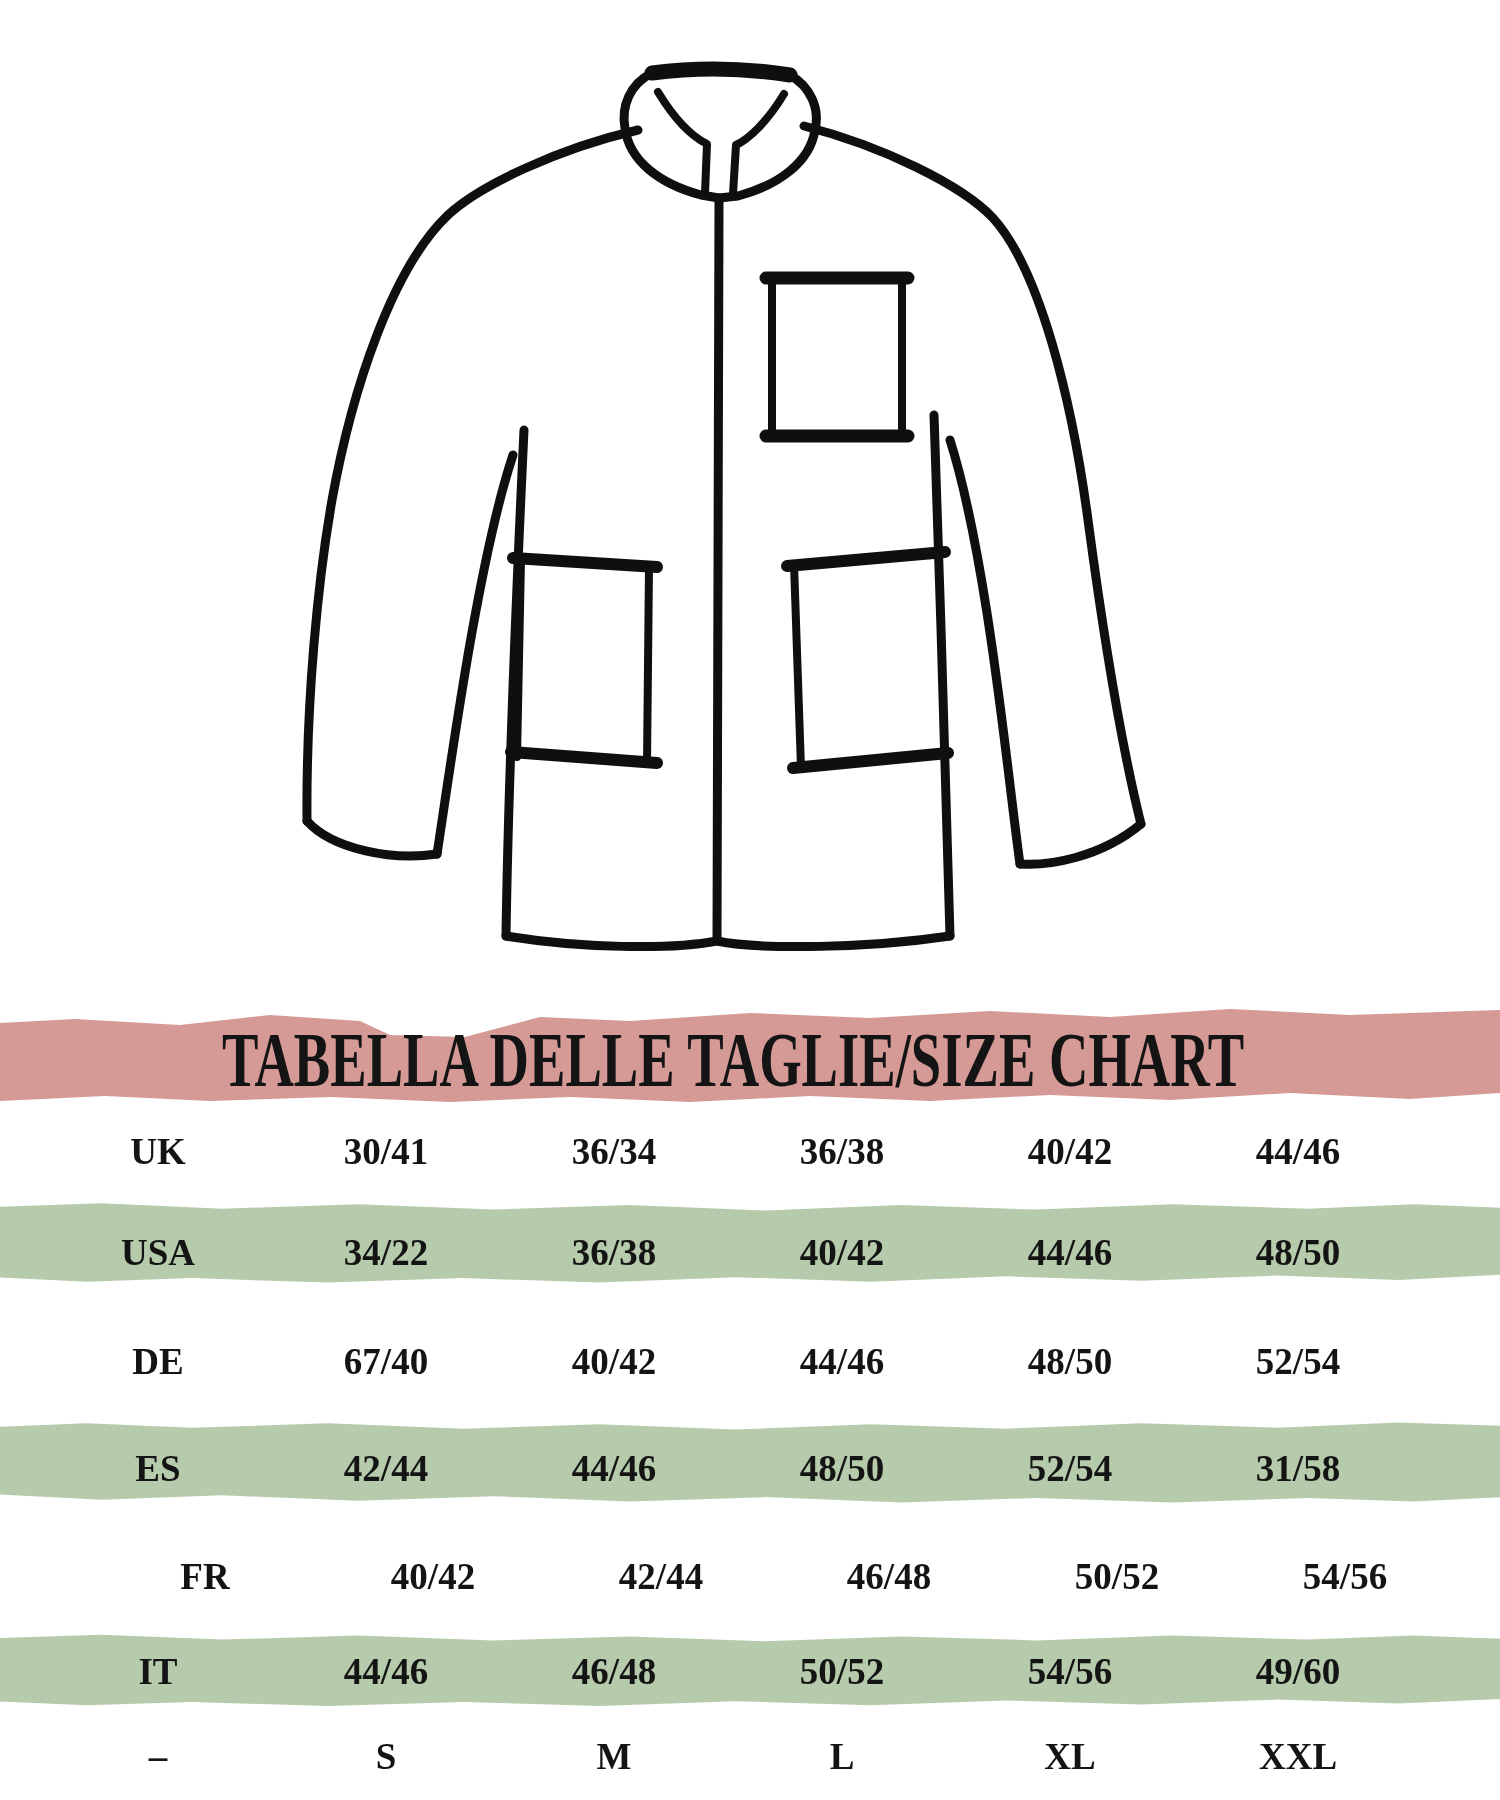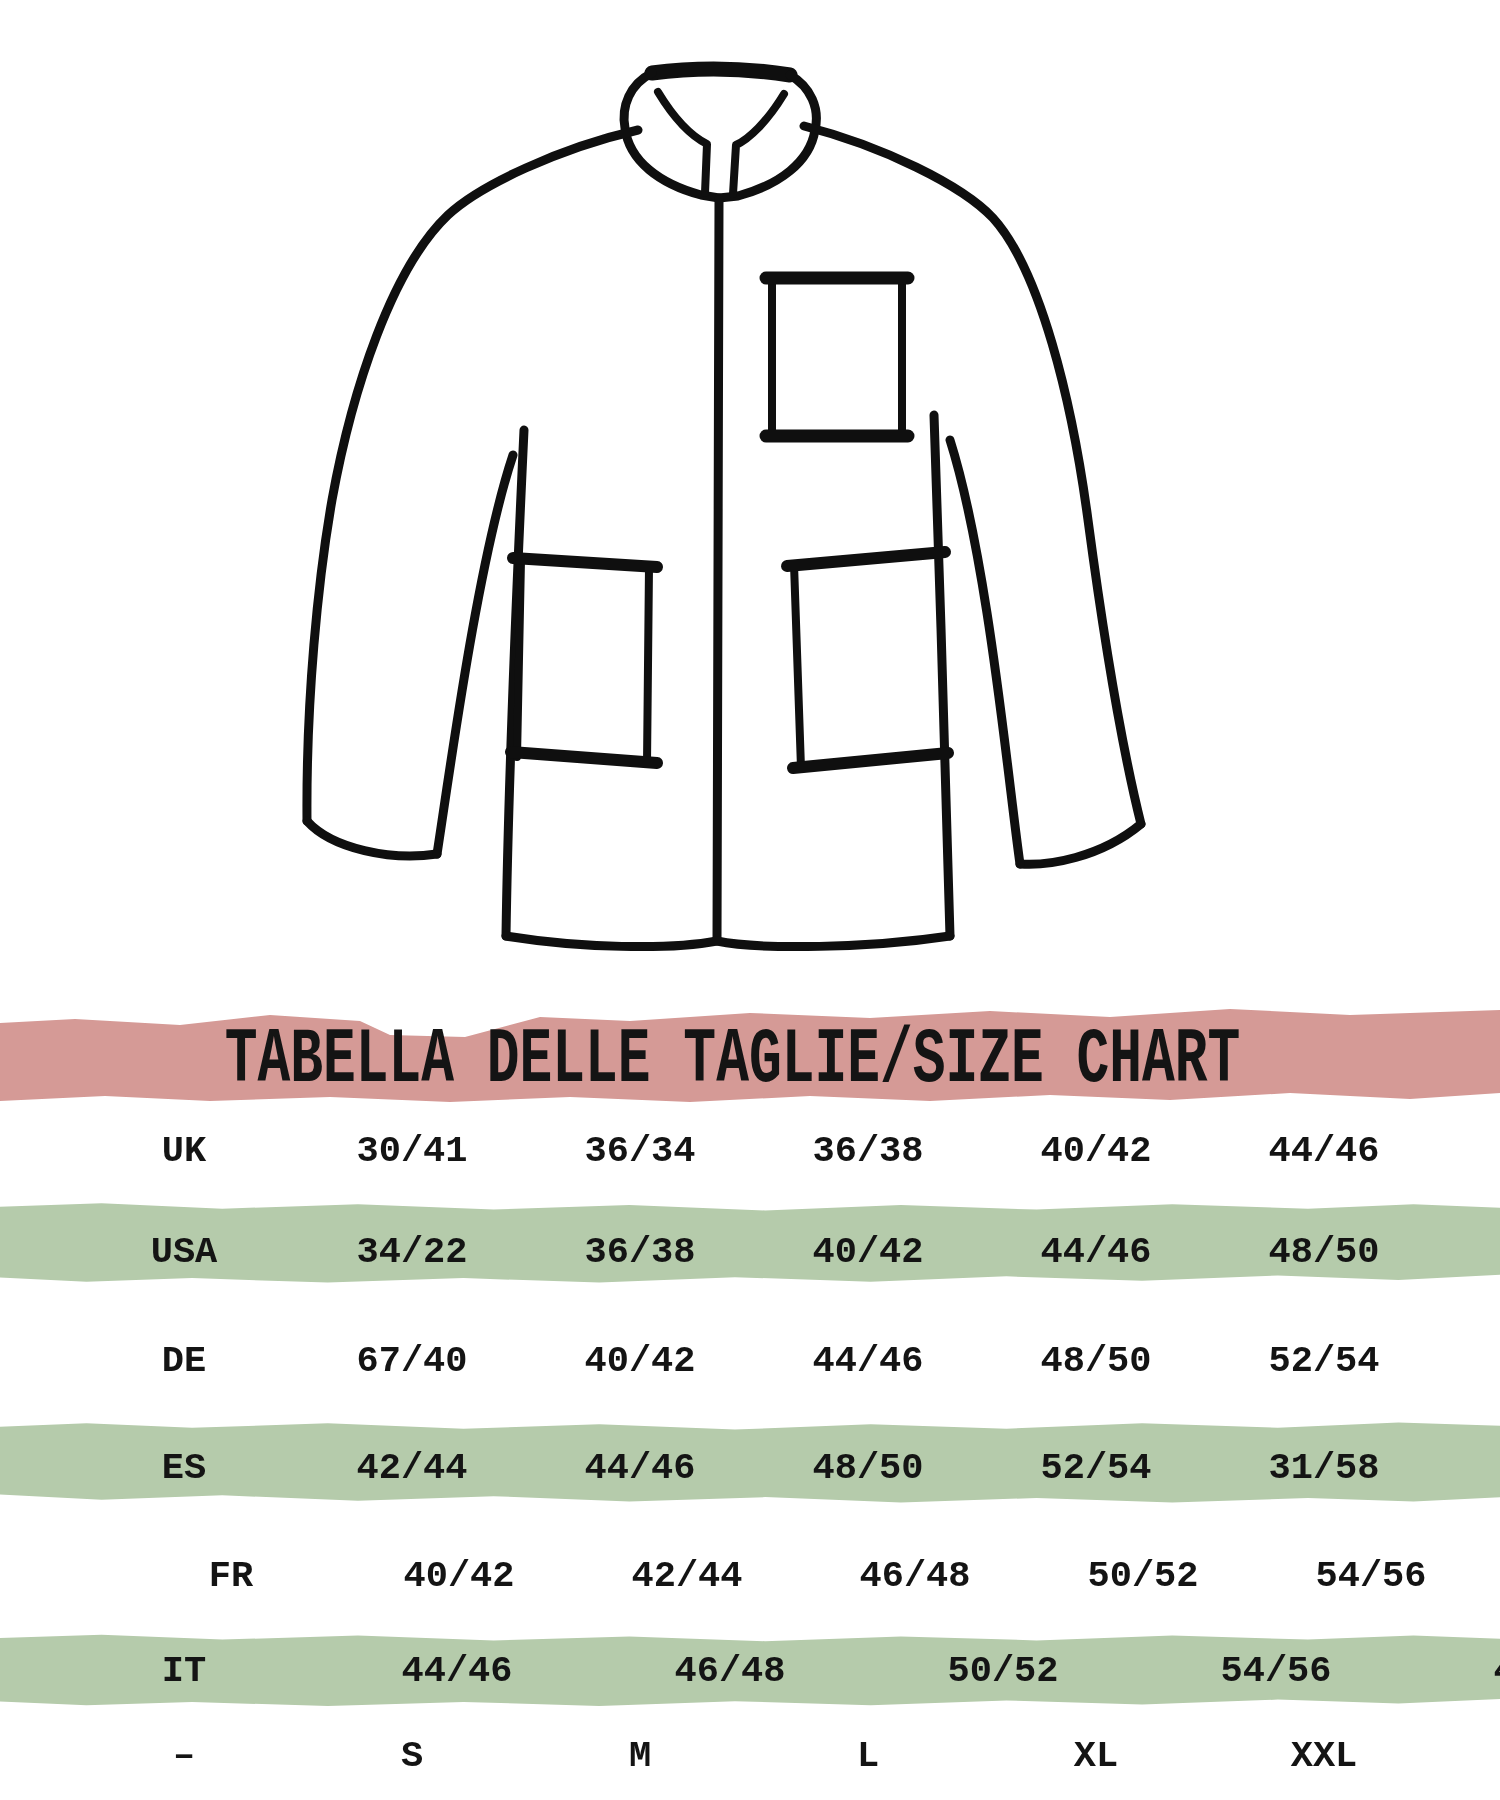--- a/index.html
+++ b/index.html
@@ -1,21 +1,21 @@
 <!DOCTYPE html>
 <html><head>
 <meta charset="utf-8">
 <style>
   html,body{margin:0;padding:0;background:#ffffff;}
   .stage{
     position:relative;
     width:1500px;height:1800px;
     margin:0 auto;
     background:#ffffff;
-    font-family:Liberation Mono, monospace;
+    font-family:Liberation Serif, serif;
     color:#141414;
     overflow:hidden;
   }
   
   .jacket-wrap{
     position:absolute;left:0;top:0;width:1500px;height:1005px;
   }
   .jacket-wrap svg{
     position:absolute;left:240px;top:20px;width:920px;height:960px;
   }
@@ -36,21 +36,21 @@
     letter-spacing:0px;white-space:nowrap;
     transform:scaleX(0.70);transform-origin:center;
     padding-top:10px;
   }
   
   .rows{position:absolute;left:0;top:1105px;width:1500px;}
   .srow{
     position:relative;
     display:grid;
     grid-template-columns:repeat(6,228px);
-    padding-left:70px;
+    padding-left:44px;
     align-items:center;
     box-sizing:border-box;
   }
   .srow .cell{
     position:relative;
     text-align:center;
     font-size:37px;font-weight:bold;line-height:1;
     letter-spacing:0px;
   }
   .greenband{
@@ -142,21 +142,21 @@
         <div class="cell">31/58</div>
       </div>
       <div class="srow" style="height: 108px; margin-left: 47px;">
         <div class="cell">FR</div>
         <div class="cell">40/42</div>
         <div class="cell">42/44</div>
         <div class="cell">46/48</div>
         <div class="cell">50/52</div>
         <div class="cell">54/56</div>
       </div>
-      <div class="srow" style="height: 82px; gap: 45px;">
+      <div class="srow" style="height: 82px;">
         <div class="greenband" style="background: rgb(181, 203, 171); top: 0px; bottom: 2px;"></div>
         <div class="cell">IT</div>
         <div class="cell">44/46</div>
         <div class="cell">46/48</div>
         <div class="cell">50/52</div>
         <div class="cell">54/56</div>
         <div class="cell">49/60</div>
       </div>
       <div class="srow" style="height: 88px;">
         <div class="cell">–</div>

